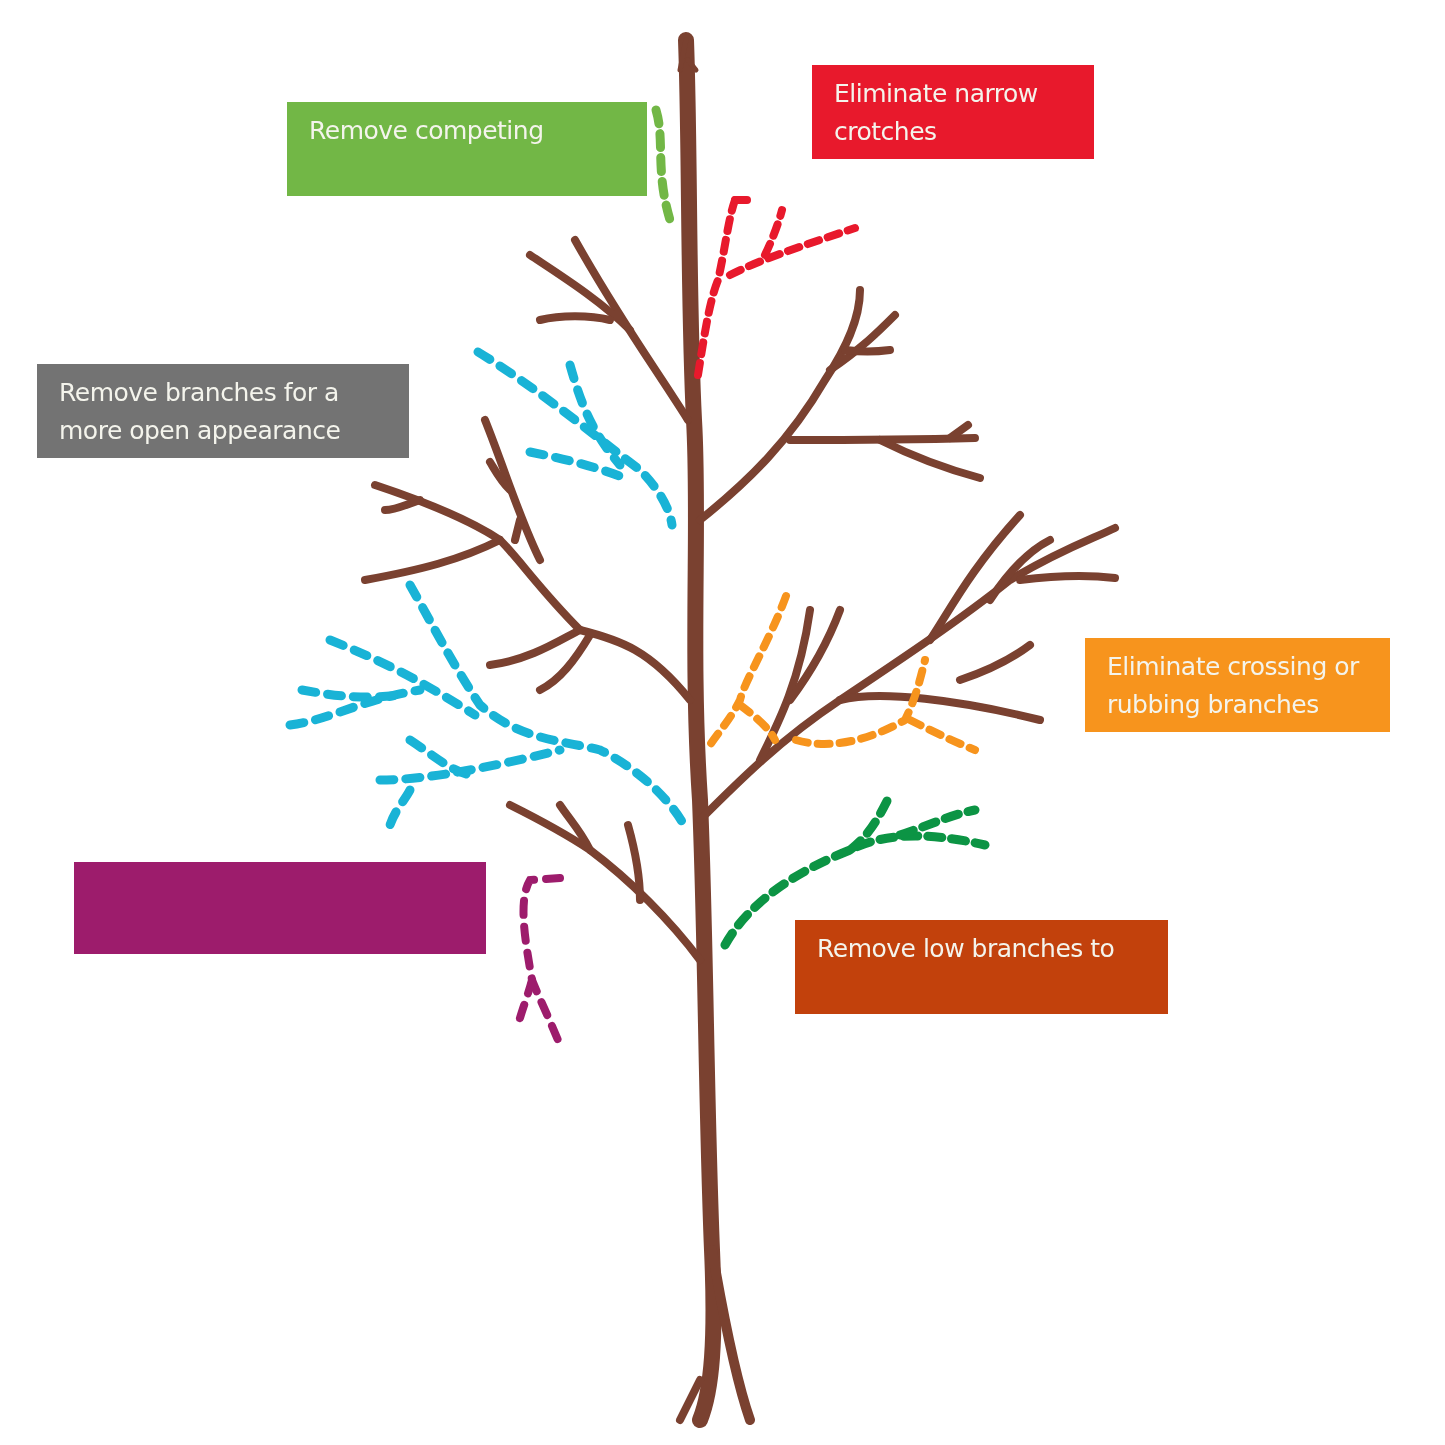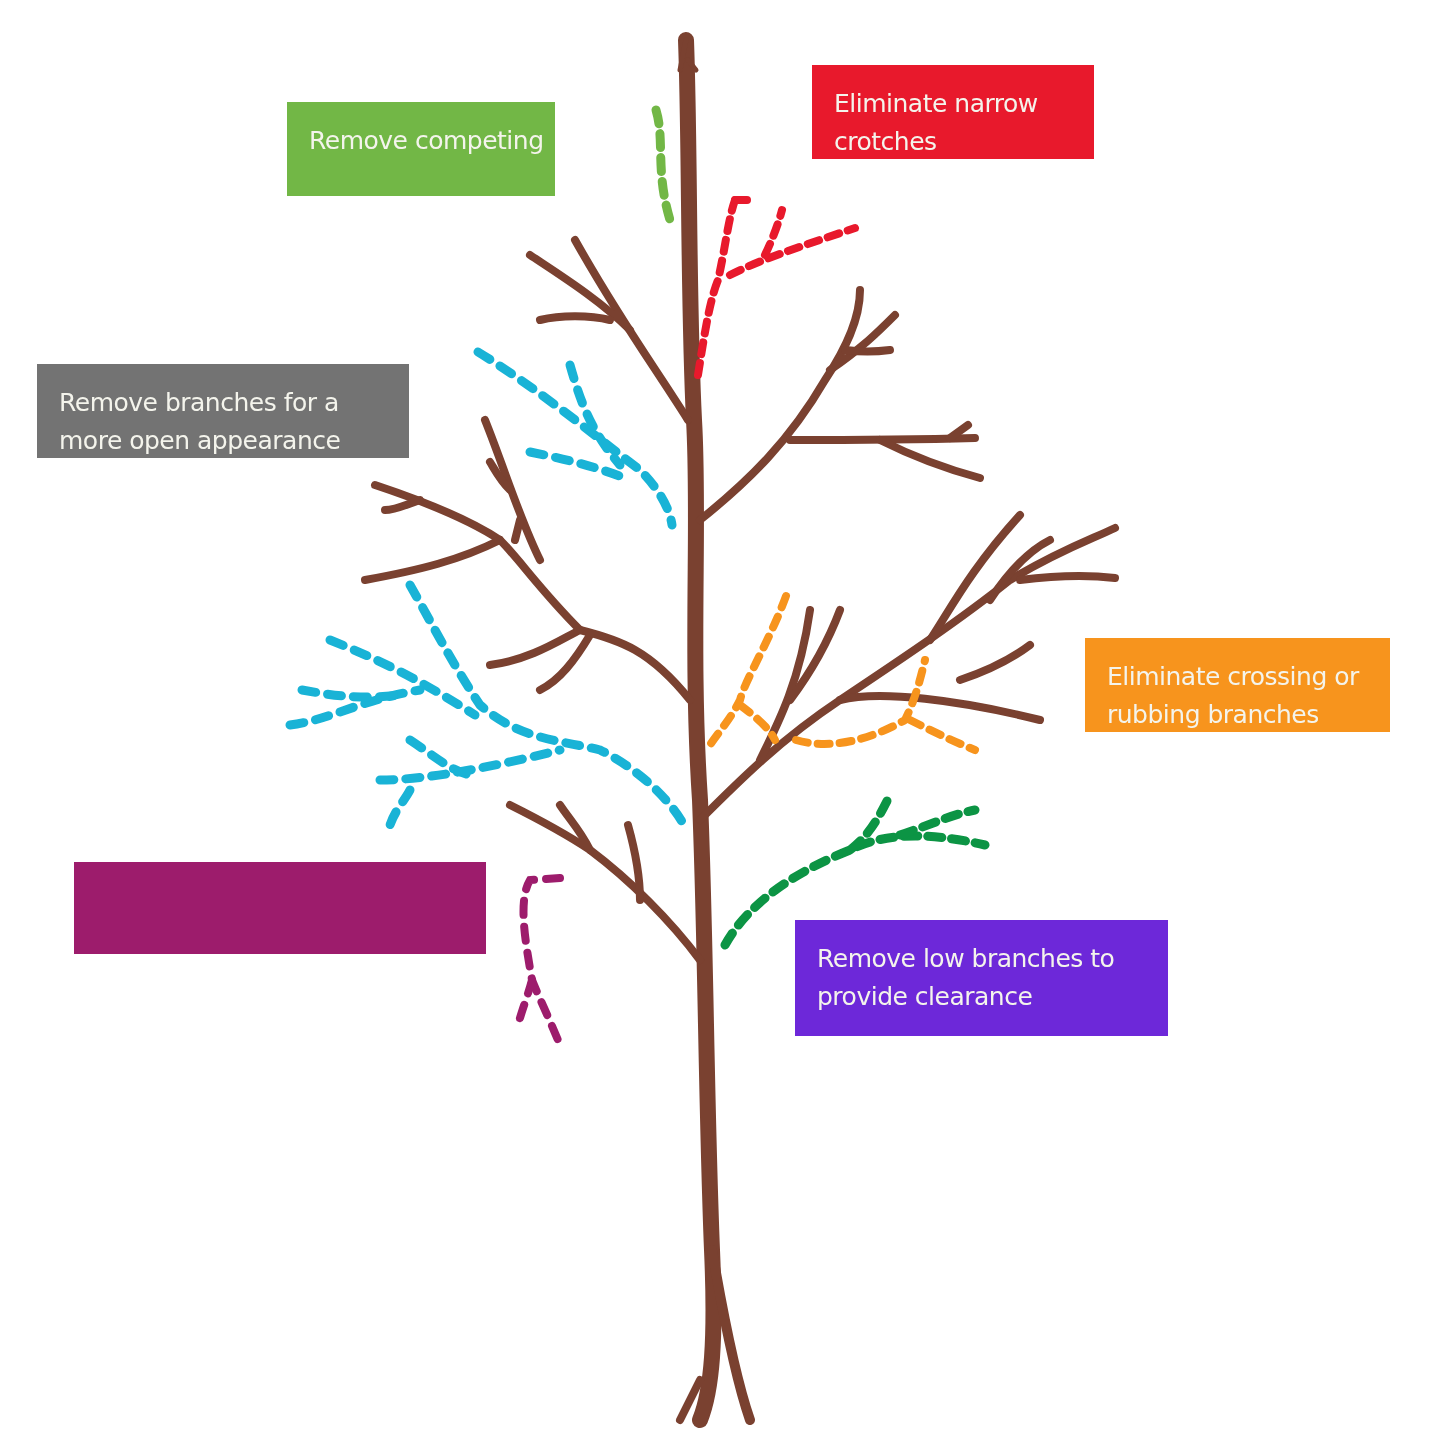--- a/index.html
+++ b/index.html
@@ -1,20 +1,20 @@
 <!DOCTYPE html>
 <html><head>
 <meta charset="utf-8">
 <style>
   html, body { margin:0; padding:0; background:#ffffff; }
   body { width:1445px; height:1445px; position:relative; overflow:hidden; font-family:"Liberation Sans", sans-serif; }
   svg.tree { position:absolute; left:0; top:0; }
   .label {
     position:absolute; color:#f4f4ec; font-family:"DejaVu Sans", sans-serif;
-    font-size:25px; line-height:38px; padding:20px 22px; box-sizing:border-box;
+    font-size:25px; line-height:38px; padding:10px 22px; box-sizing:border-box;
     letter-spacing:-0.5px;
   }
   .label span { display:block; white-space:nowrap; }
 </style>
 </head>
 <body>
 
 <svg class="tree" width="1445" height="1445" viewBox="0 0 1445 1445">
 
   <g fill="none" stroke="#7a4130" stroke-linecap="round" stroke-linejoin="round">
@@ -91,21 +91,21 @@
     <path d="M560 878 L530 880 C518 900 525 940 532 980 C540 1000 550 1020 562 1050"></path>
     <path d="M532 980 C528 995 522 1010 518 1025"></path>
   </g>
   <g fill="none" stroke="#0c9444" stroke-width="9" stroke-dasharray="14 10" stroke-linecap="round">
     <path d="M725 945 C750 900 800 870 850 850 C880 835 920 830 985 845"></path>
     <path d="M850 850 C870 835 880 815 890 795"></path>
     <path d="M900 835 C930 825 950 815 975 810"></path>
   </g>
 </svg>
 
-<div class="label" style="left:287px; top:102px; width:268px; height:94px; background:#72b746;">
+<div class="label" style="left:287px; top:102px; width:360px; height:94px; background:#72b746;">
   <span>Remove competing</span>
 </div>
 
 <div class="label" style="left:812px; top:65px; width:282px; height:94px; background:#e8192c;">
   <span>Eliminate narrow</span>
   <span>crotches</span>
 </div>
 
 <div class="label" style="left:37px; top:364px; width:372px; height:94px; background:#737373;">
   <span>Remove branches for a</span>
@@ -113,16 +113,15 @@
 </div>
 
 <div class="label" style="left:1085px; top:638px; width:305px; height:94px; background:#f7941d;">
   <span>Eliminate crossing or</span>
   <span>rubbing branches</span>
 </div>
 
 <div class="label" style="left:74px; top:862px; width:412px; height:92px; background:#9d1c6c;">
 </div>
 
-<div class="label" style="left:795px; top:920px; width:373px; height:116px; background:#6d28d9;">
+<div class="label" style="left:795px; top:920px; width:373px; height:94px; background:#c2410c;">
   <span>Remove low branches to</span>
-  <span>provide clearance</span>
 </div>
 
 </body></html>

